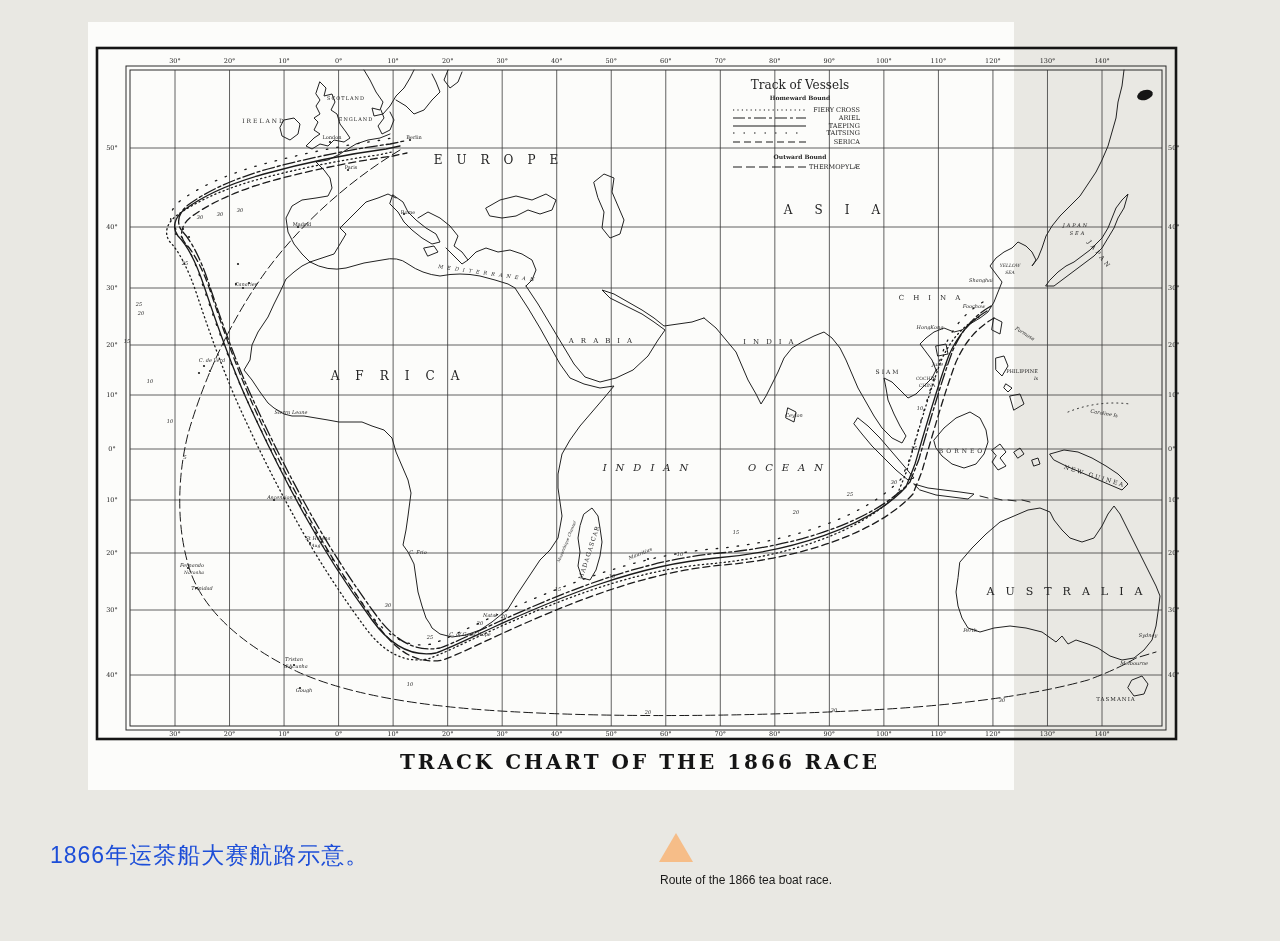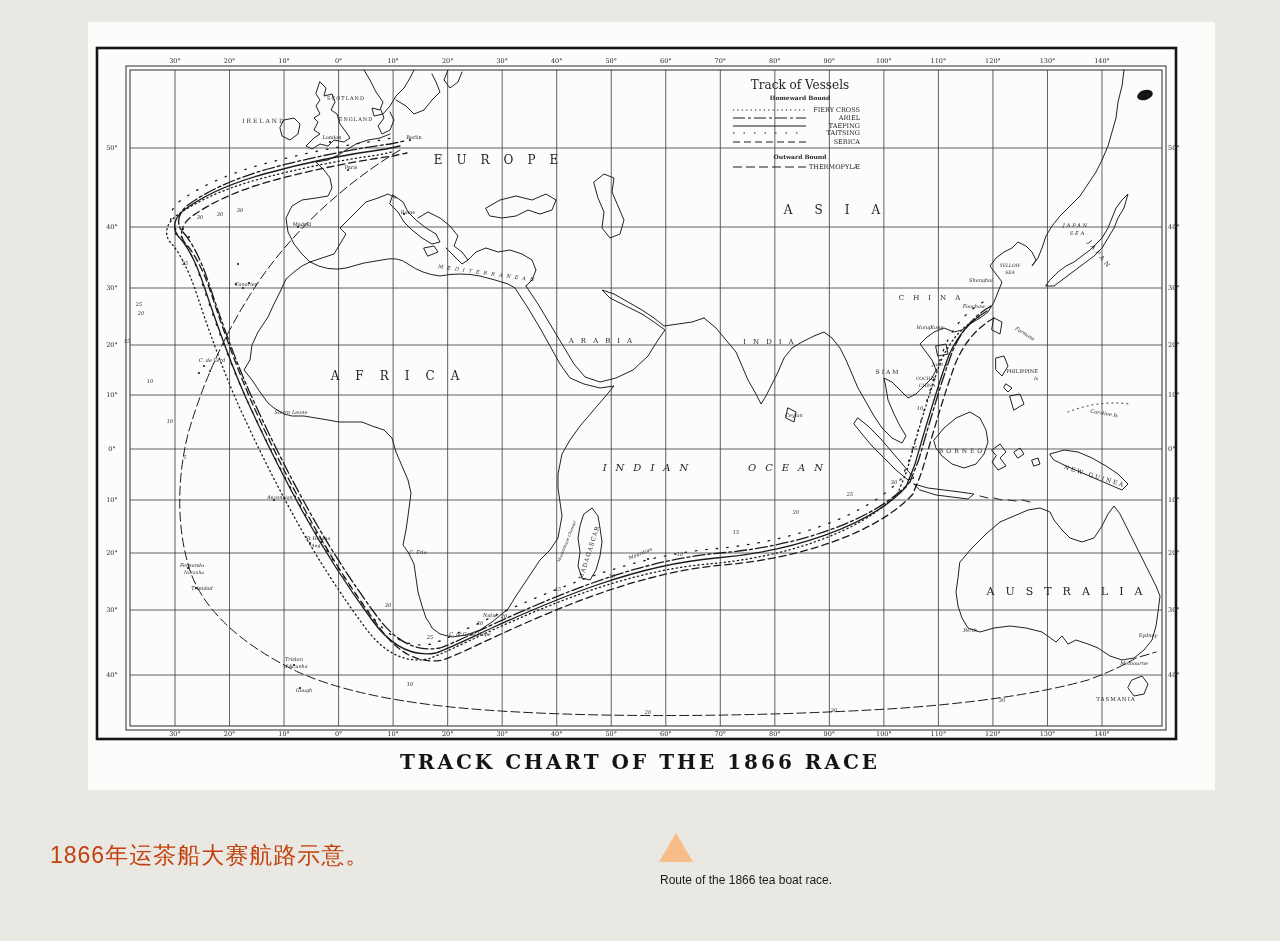--- a/index.html
+++ b/index.html
@@ -2,32 +2,32 @@
 <html><head>
 <meta charset="utf-8">
 <style>
   html,body{margin:0;padding:0;}
   body{
     width:1280px;height:941px;position:relative;overflow:hidden;
     background:#e9e8e3;
     font-family:"Liberation Sans",sans-serif;
   }
   .scan{
-    position:absolute;left:88px;top:22px;width:1127px;height:768px;
+    position:absolute;left:88px;top:22px;width:926px;height:768px;
     background:#fcfcfa;
   }
   svg{display:block;}
   svg text{font-family:"DejaVu Serif",serif;fill:#1f1f1f;}
   .map-title{
     font-family:"DejaVu Serif",serif;
     font-weight:bold;font-size:20px;letter-spacing:3px;fill:#151515;
   }
   .caption-zh{
     position:absolute;left:50px;top:840px;
-    font-size:23px;color:#c2410c;letter-spacing:1px;
+    font-size:23px;color:#1d4ed8;letter-spacing:1px;
   }
   .caption-en{
     position:absolute;left:660px;top:873px;
     font-size:12px;color:#1a1a1a;
   }
   .tri-marker{
     position:absolute;left:659px;top:833px;width:0;height:0;
     border-left:17px solid transparent;border-right:17px solid transparent;
     border-bottom:29px solid #f6bd88;
   }

